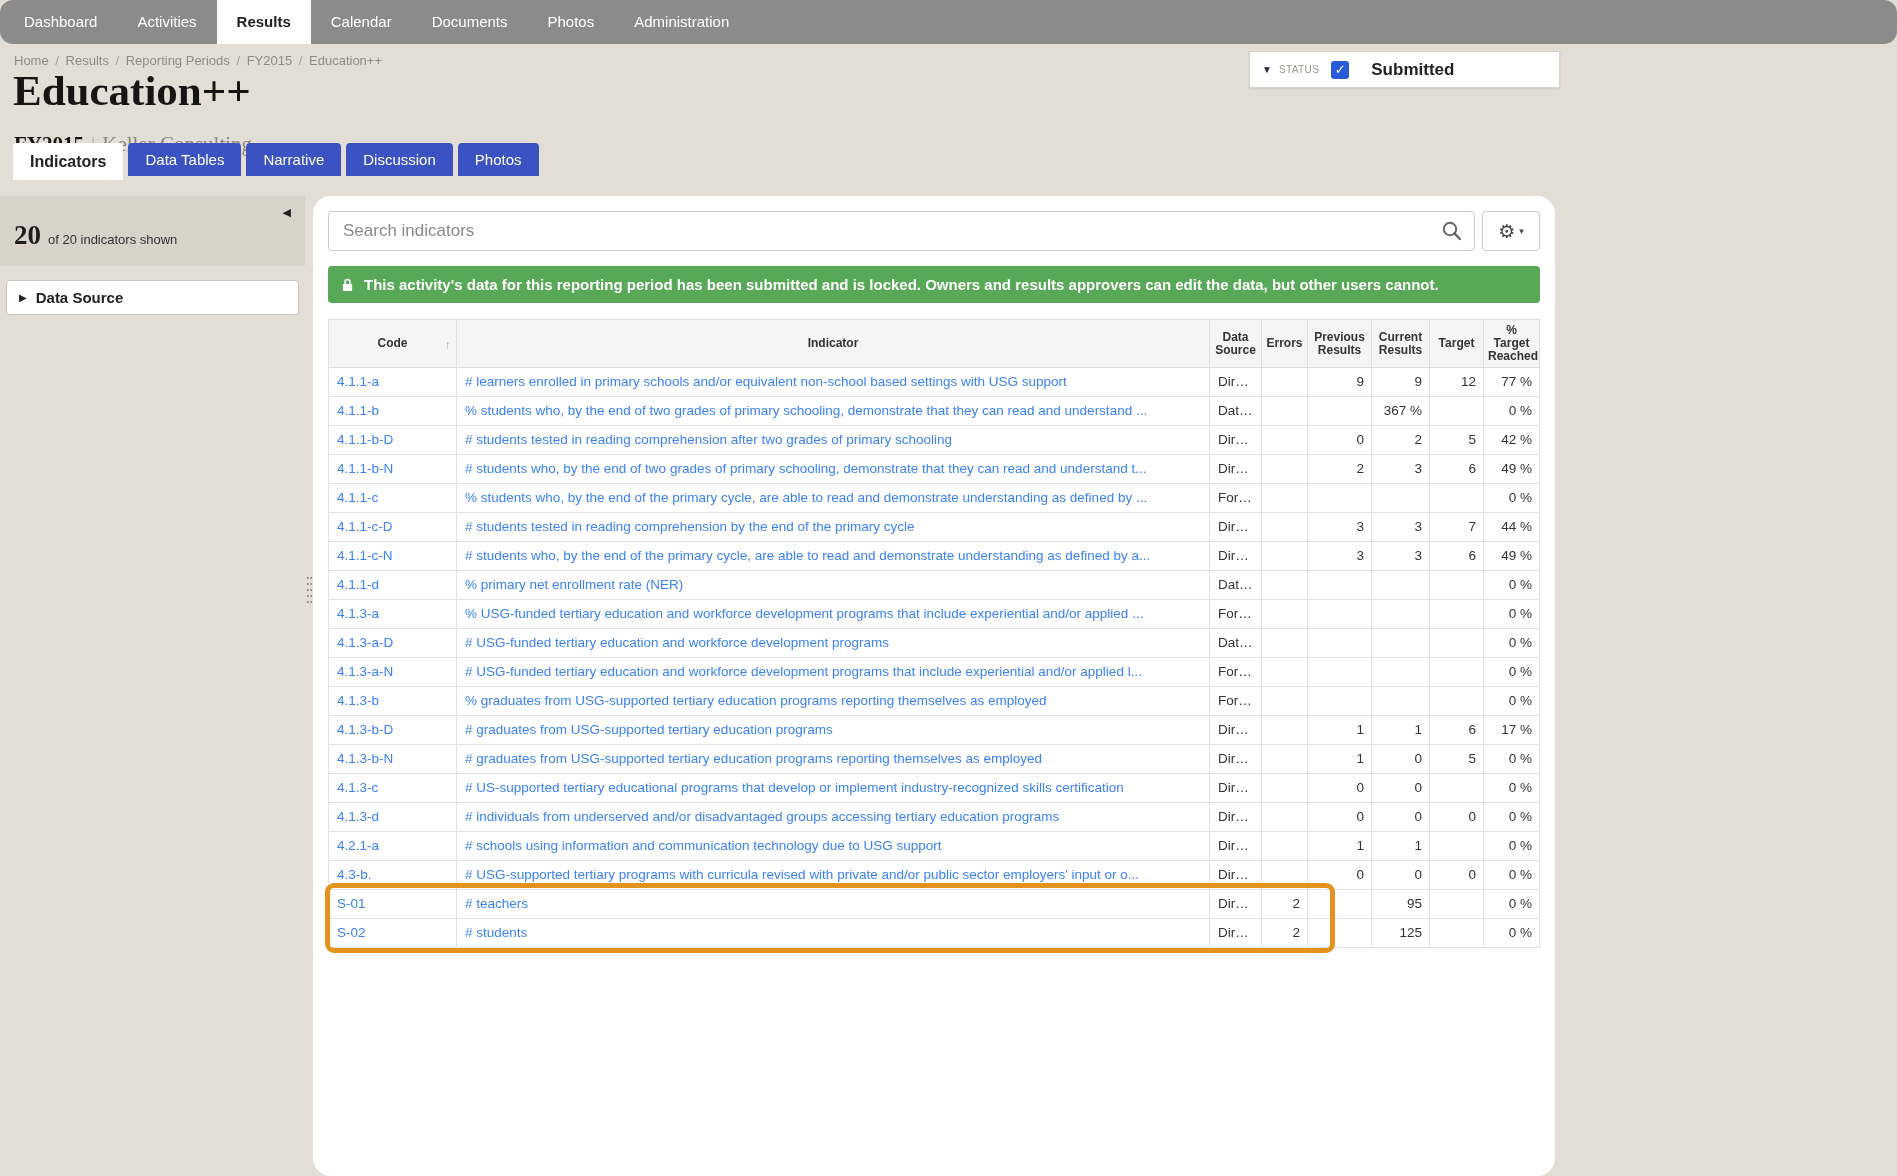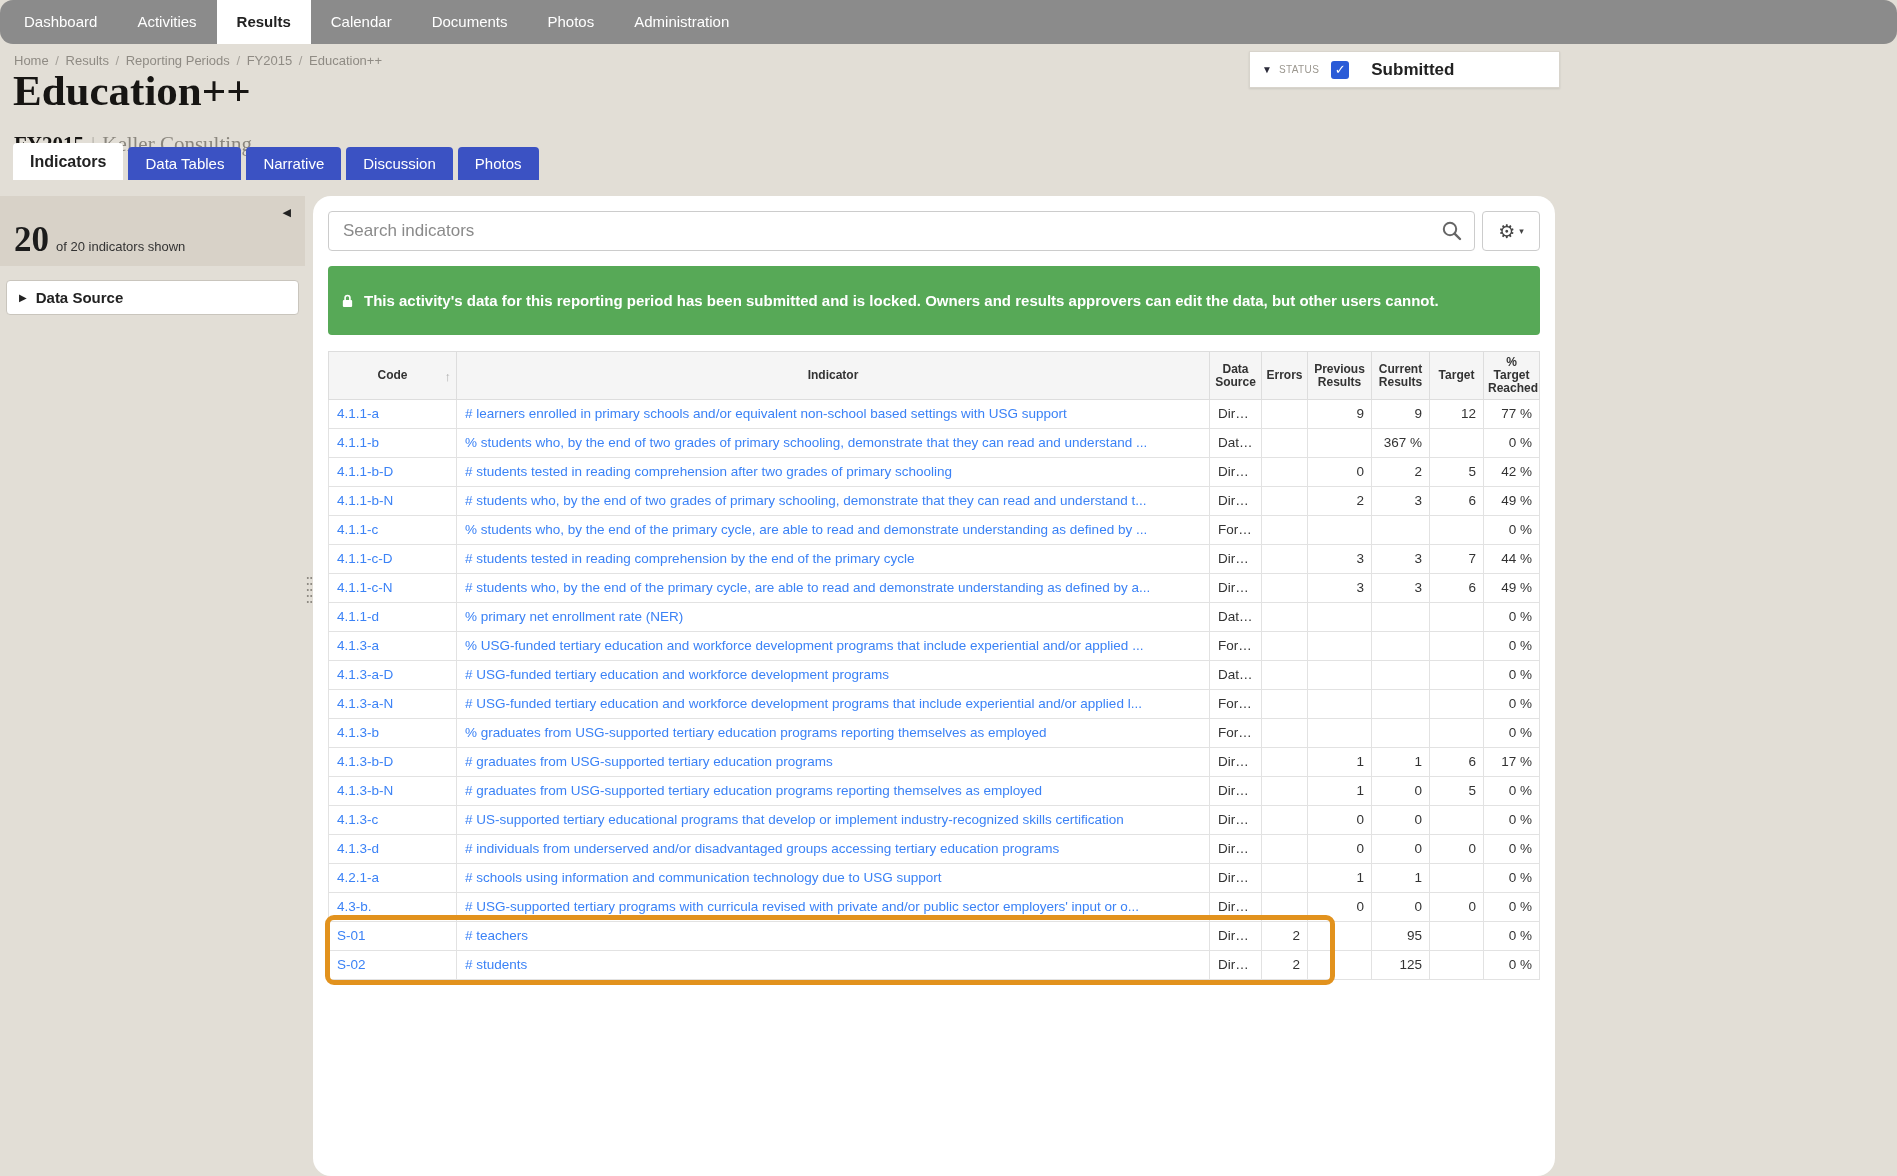--- a/index.html
+++ b/index.html
@@ -74,21 +74,21 @@
   }
   .page-sub {
     position: absolute; left: 14px; top: 88px;
     font-family: "Liberation Serif", "DejaVu Serif", serif;
     font-size: 21px;
   }
   .sub-period { font-weight: 700; color: #171513; }
   .sub-sep { color: #b3afa7; margin: 0 7px; }
   .sub-org { color: #8a867e; }
 
-  .tabs { position: absolute; left: 13px; bottom: 0; display: flex; gap: 5px; align-items: flex-end; }
+  .tabs { position: absolute; left: 13px; bottom: 0; display: flex; gap: 5px; }
   .tab {
     height: 33px; line-height: 33px; padding: 0 17px;
     font-size: 15px; border-radius: 4px 4px 0 0;
     background: #3b52c3; color: #fff; cursor: pointer; white-space: nowrap;
   }
   .tab.active {
     background: #fff; color: #222; font-weight: 700;
     height: 37px; line-height: 37px; font-size: 16px;
   }
 
@@ -98,21 +98,21 @@
     background: #e2ded6;
   }
   .sidebar-top {
     height: 70px; background: #d8d2c8; position: relative;
     padding: 10px 14px;
   }
   .collapse-arrow { position: absolute; top: 10px; right: 14px; font-size: 11px; color: #222; cursor: pointer; }
   .shown-line { margin-top: 14px; display: flex; align-items: baseline; gap: 7px; }
   .shown-count {
     font-family: "Liberation Serif", "DejaVu Serif", serif;
-    font-size: 35px; font-weight: 700; color: #1c1c1c;
+    font-size: 27px; font-weight: 700; color: #1c1c1c;
   }
   .shown-caption { font-size: 13px; color: #333; }
   .data-source-box {
     margin: 14px 6px 0 6px;
     background: #fff; border: 1px solid #c9c5bd; border-radius: 4px;
     padding: 8px 12px;
     display: flex; align-items: center; gap: 9px;
     font-size: 15px; font-weight: 700; color: #222; cursor: pointer;
   }
   .expand-arrow { font-size: 10px; color: #222; }
@@ -148,21 +148,21 @@
     display: flex; align-items: center; justify-content: center; gap: 4px;
     cursor: pointer;
   }
   .gear-glyph { font-size: 19px; color: #444; }
   .gear-caret { font-size: 9px; color: #444; }
 
   .lock-banner {
     width: 1212px;
     background: #57a957; border-radius: 4px;
     color: #fff; font-weight: 700; font-size: 15px;
-    padding: 26px 12px;
+    padding: 10px 12px;
     display: flex; align-items: center; gap: 9px;
     margin-bottom: 16px;
   }
 
   
   .table-wrap { position: relative; width: 1212px; }
   table { border-collapse: collapse; width: 100%; table-layout: fixed; background: #fff; }
   th {
     background: #f5f5f5; border: 1px solid #ddd;
     font-size: 12px; line-height: 13px; font-weight: 700; color: #333;

